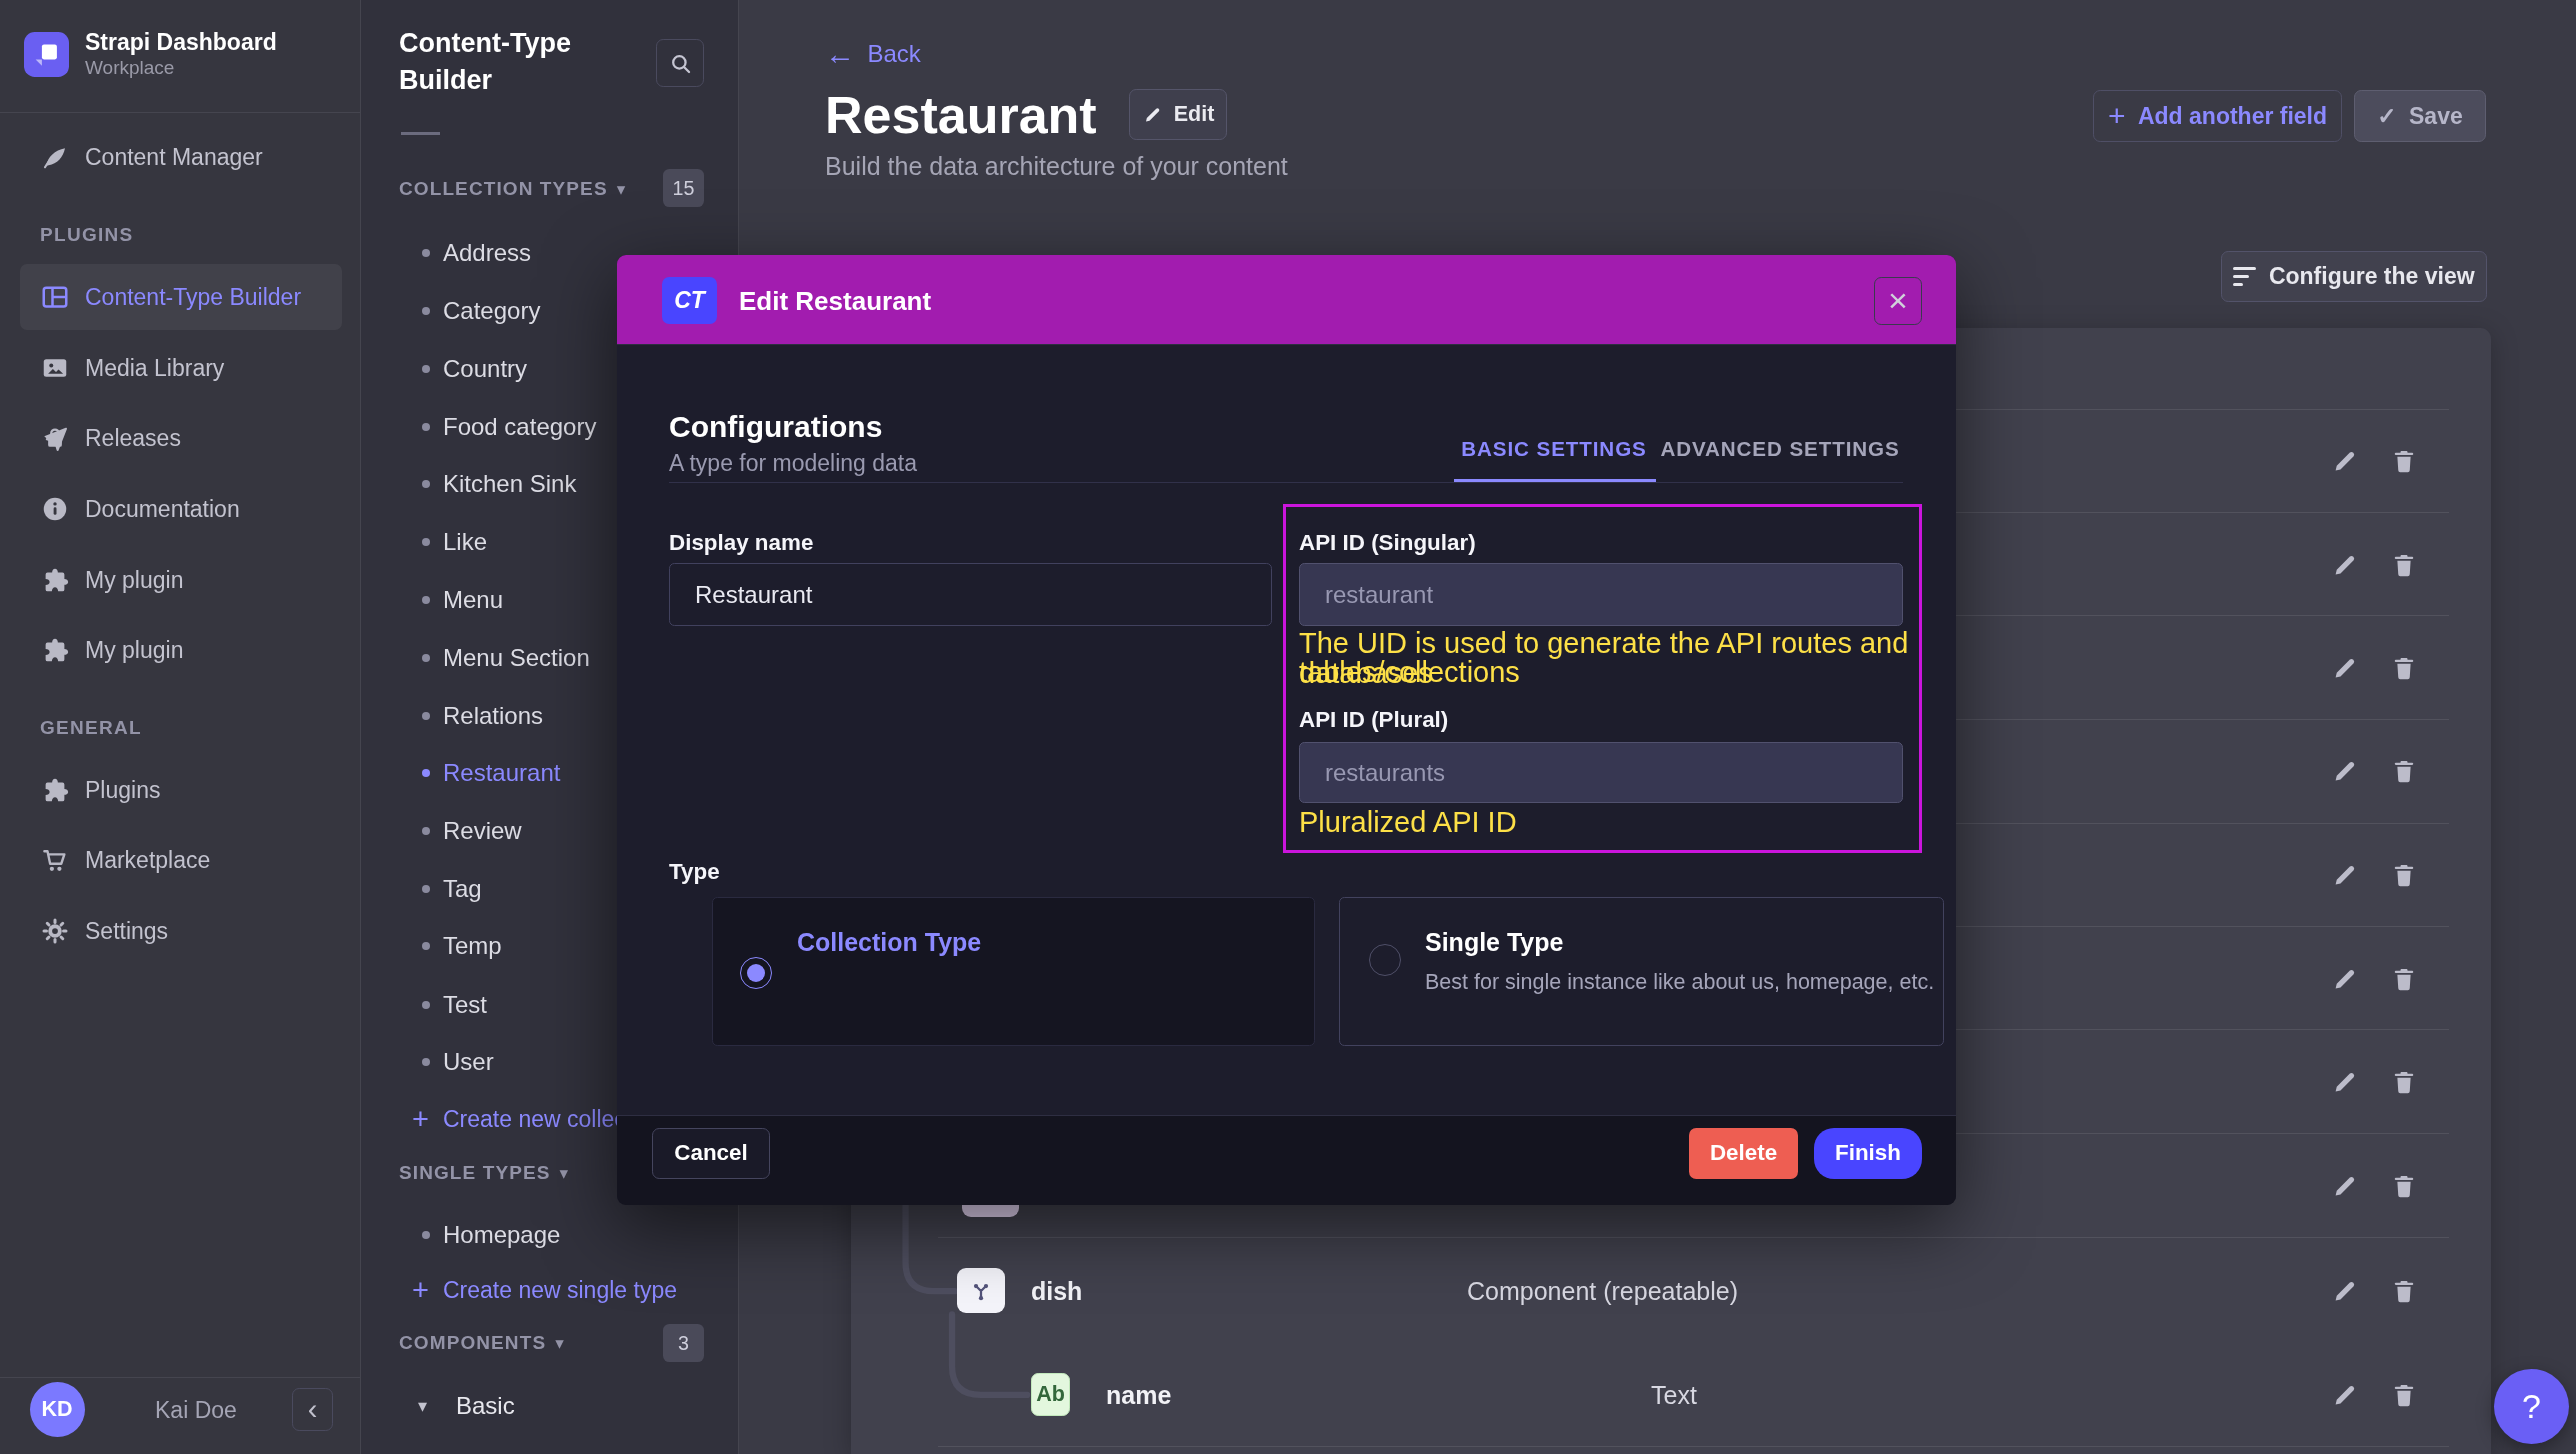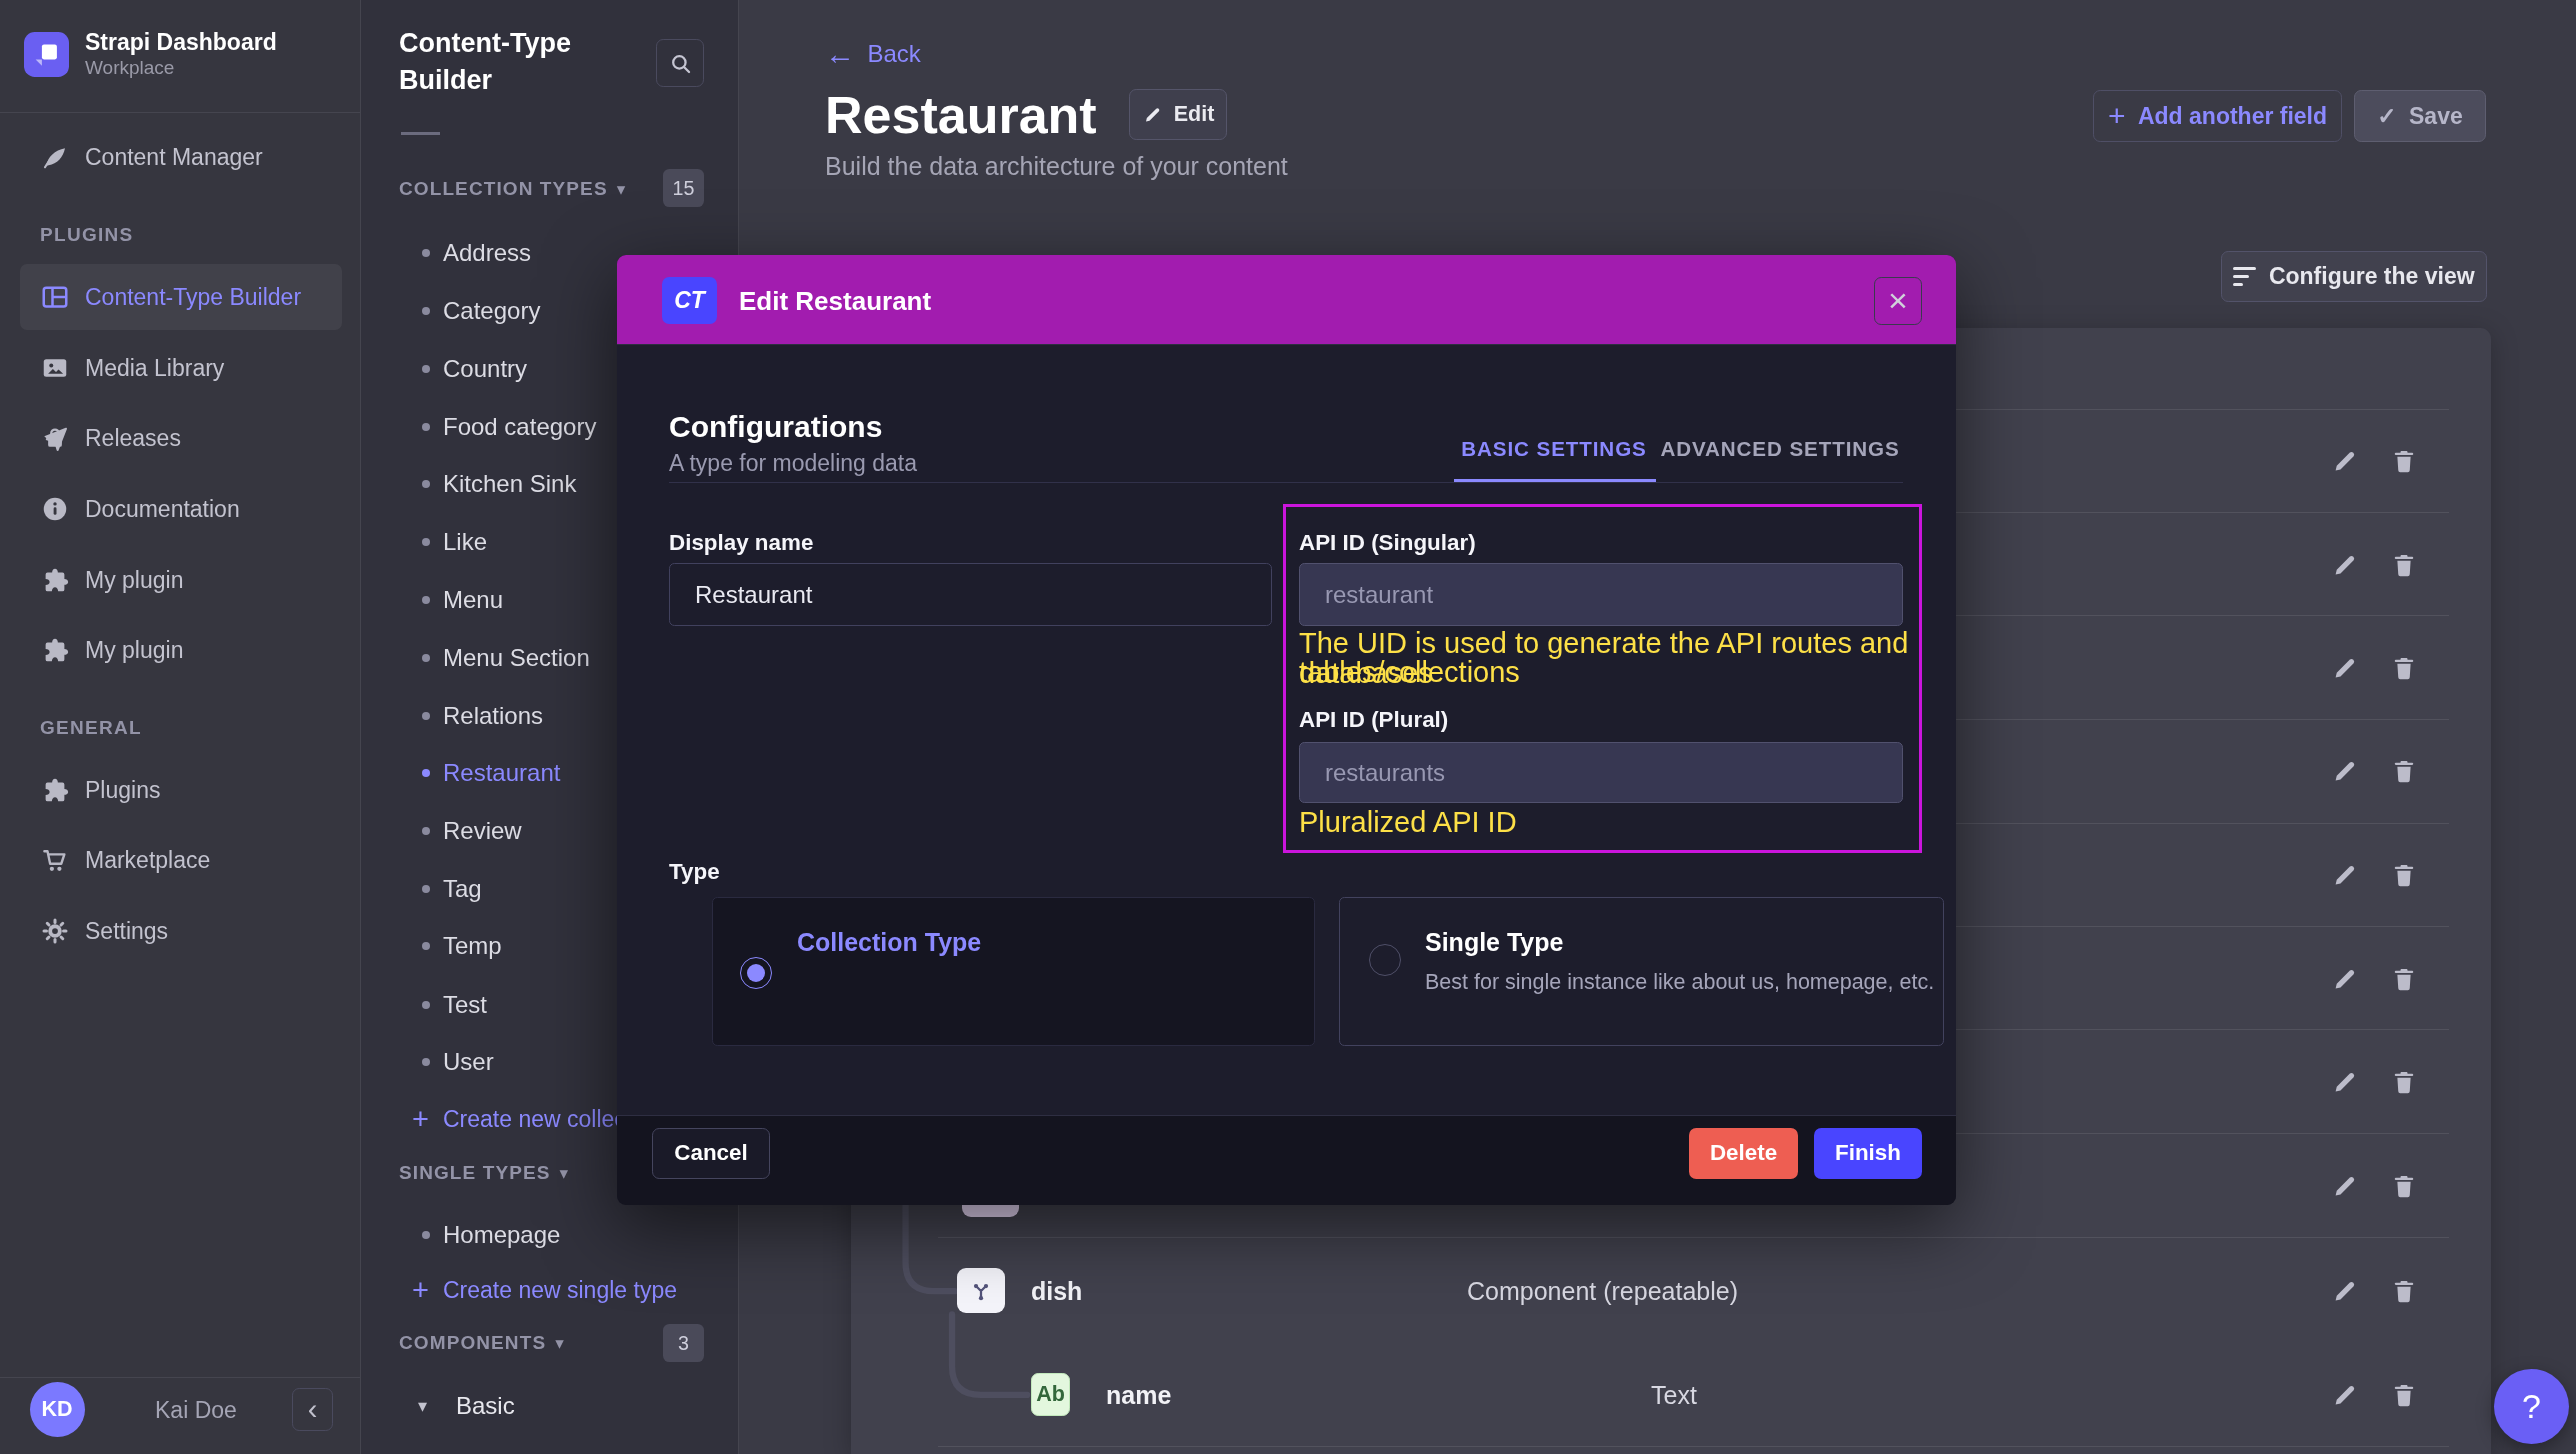--- a/index.html
+++ b/index.html
@@ -114,21 +114,21 @@
   .radio{position:absolute;width:32px;height:32px;border-radius:50%;display:flex;align-items:center;justify-content:center;}
   .radio.on{border:1.8px solid var(--accent);}
   .radio.on i{width:18px;height:18px;border-radius:50%;background:var(--accent);}
   .radio.off{border:1.8px solid #4f4f68;}
   .type-title{position:absolute;transform:translateY(-50%);font-size:25px;font-weight:700;}
   .type-desc{position:absolute;font-size:21.5px;line-height:29.5px;}
   .modal-footer{position:absolute;left:0;top:860px;width:1339px;height:90px;background:#14141f;border-radius:0 0 9px 9px;border-top:0.9px solid #2e2e42;}
   .m-btn{position:absolute;top:11.6px;height:51px;border-radius:7.2px;font-size:22.4px;font-weight:600;display:flex;align-items:center;justify-content:center;cursor:pointer;border:0.9px solid transparent;color:#fff;}
   .cancel-btn{left:35px;width:118px;background:#1a1a28;border-color:#45455e;}
   .delete-btn{left:1072px;width:109px;background:var(--danger);}
-  .finish-btn{left:1197px;width:108px;background:var(--primary);}
+  .finish-btn{left:1197px;width:108px;background:var(--primary);border-radius:20px;}
 </style>
 </head>
 <body>
 
 <div class="stage">
 
   <aside class="sidebar">
     <div class="logo">
       <span class="logo-badge">
         <svg viewBox="0 0 24 24">

